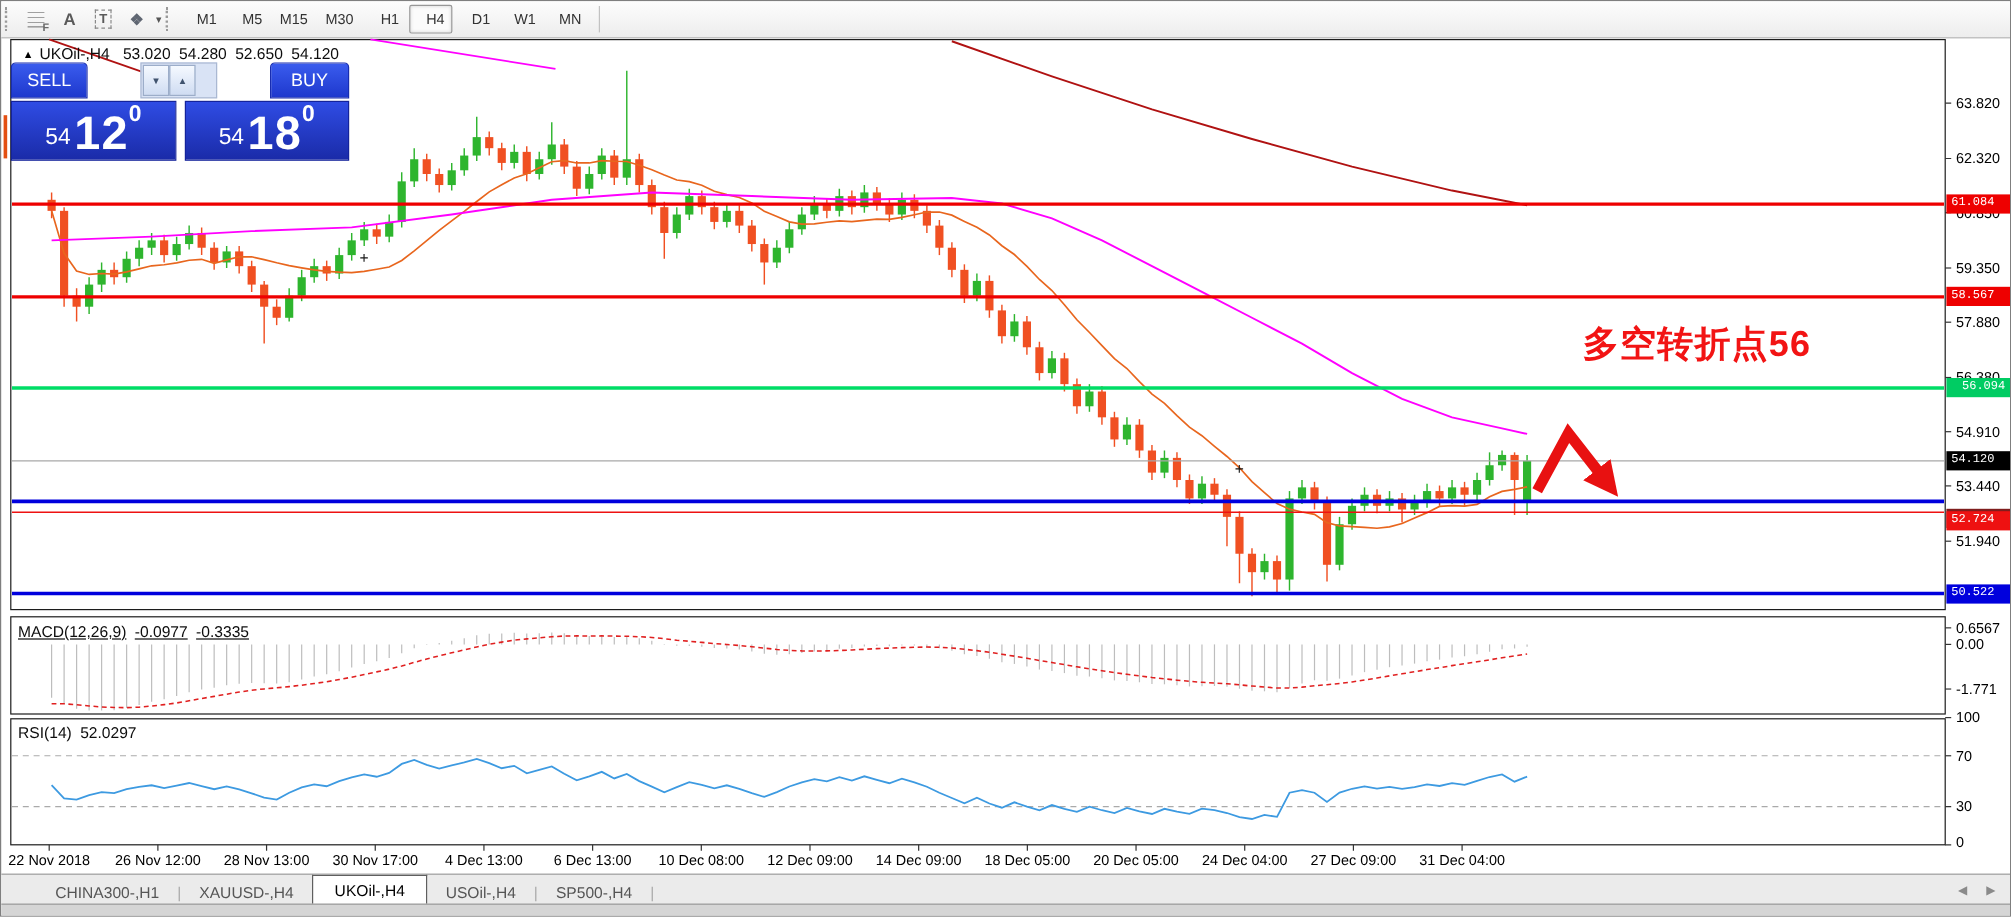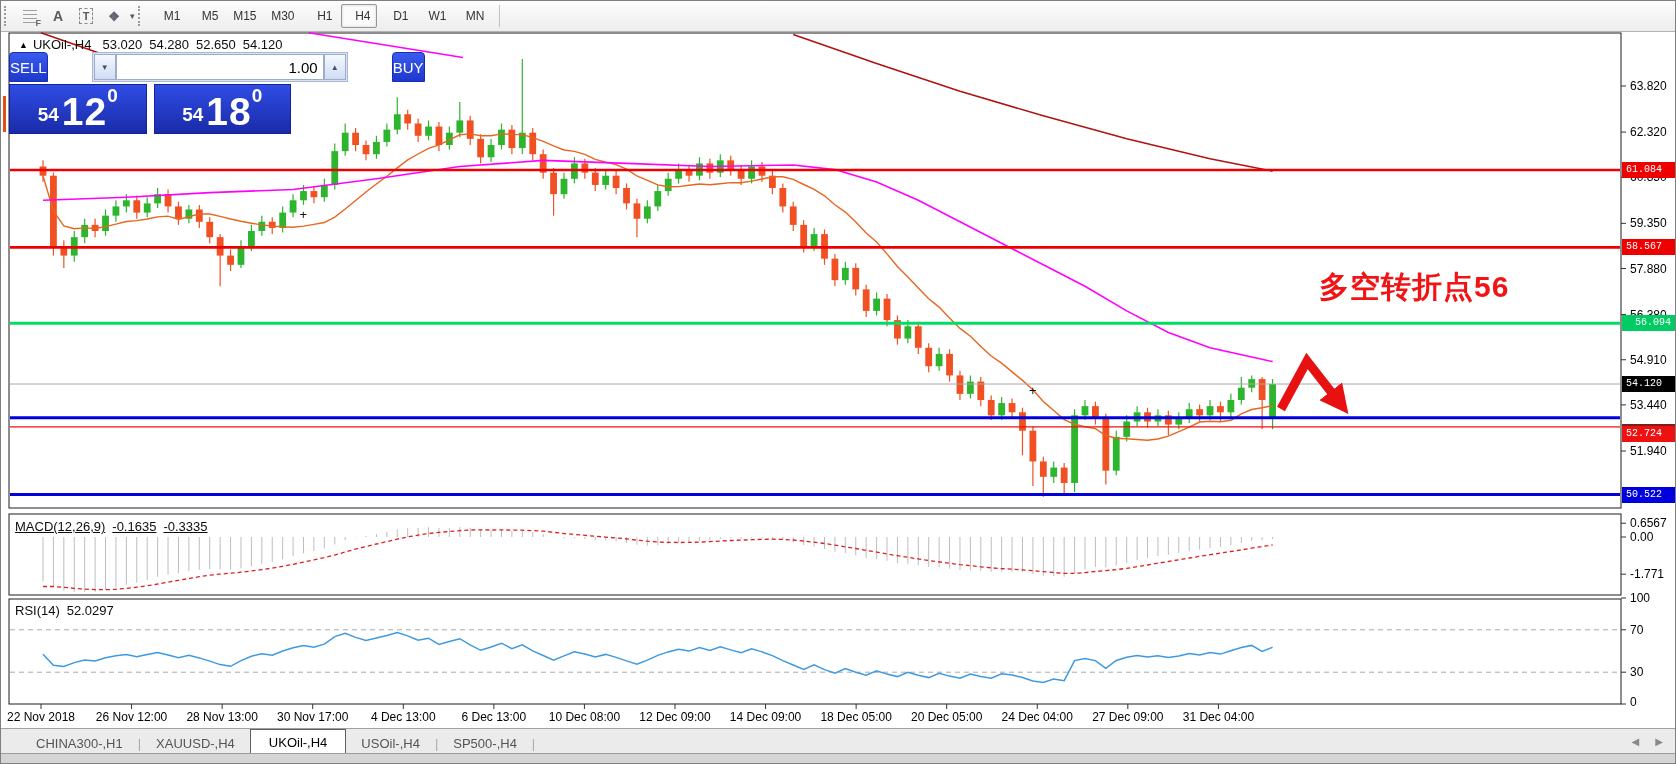--- a/index.html
+++ b/index.html
@@ -33,33 +33,33 @@
         display:flex;align-items:center;justify-content:center;border-radius:4px 4px 0 0;border:1px solid #182db0;box-sizing:border-box;}
   .buy-tab{width:66px;}
   .spin{flex:1;background:#d9e3f5;border:1px solid #aab8d2;box-sizing:border-box;display:flex;align-items:center;padding:1px;}
   .spin-btn{width:20px;height:24px;background:linear-gradient(#f5f9ff,#cfdcf2);border:1px solid #9cadc9;
         color:#40536e;font-size:8px;display:flex;align-items:center;justify-content:center;}
   .vol-input{flex:1;height:22px;border:1px solid #9cadc9;text-align:right;font-size:15px;padding-right:5px;
         font-family:"Liberation Sans",sans-serif;min-width:30px;}
   .tp-row2{display:flex;gap:7px;height:50px;margin-top:2px;}
   .big-box{flex:1;background:linear-gradient(#2f4ce4,#1a2ba8);border:1px solid #14239b;color:#fff;
         display:flex;align-items:flex-end;justify-content:center;}
-  .bp-small{font-size:19px;font-weight:bold;margin:0 3px 7px 0;}
+  .bp-small{font-size:19px;font-weight:normal;margin:0 3px 7px 0;}
   .bp-big{font-size:39px;font-weight:bold;line-height:42px;letter-spacing:1px;margin-top:16px;}
   .bp-sup{font-size:19px;font-weight:bold;margin-bottom:26px;}
   .left-accent{position:absolute;left:2px;top:95px;width:3px;height:36px;background:#e34f12;z-index:5;}
   
   .annotation{position:absolute;left:1318px;top:266px;font-size:30px;font-weight:bold;z-index:3;
               letter-spacing:1px;white-space:nowrap;}
   .chip{position:absolute;left:1621px;width:58px;height:16px;color:#fff;font-size:10px;line-height:16px;
         padding-left:4px;box-sizing:border-box;z-index:3;font-family:Liberation Mono, monospace;}
   .ind-label{position:absolute;font-size:13px;color:#0d0d0d;z-index:2;display:flex;gap:7px;white-space:nowrap;}
   
   .tabs{position:absolute;left:0;right:0;top:727px;height:29px;background:#ebebeb;border-top:1px solid #a0a0a0;
-        display:flex;align-items:center;padding-left:20px;box-sizing:border-box;z-index:6;font-size:13px;color:#555;}
+        display:flex;align-items:center;padding-left:30px;box-sizing:border-box;z-index:6;font-size:13px;color:#555;}
   .tab{padding:5px 15px;}
   .tab.active{background:#fff;border:1px solid #5f5f5f;border-bottom:1px solid #fff;color:#000;
         padding:5px 18px;margin-top:-2px;}
   .tab-sep{color:#aaa;}
   .tab-arrows{position:absolute;right:12px;top:735px;z-index:7;color:#8a8a8a;font-size:10px;display:flex;gap:16px;}
   .statusbar{position:absolute;left:0;right:0;bottom:0;height:9px;background:#d5d5d5;border-top:1px solid #9c9c9c;z-index:6;}
   svg{position:absolute;left:0;top:0;z-index:1;}
 </style>
 </head>
 <body>
@@ -564,21 +564,20 @@
       <span>54.120</span>
     </span>
   </div>
 
   <div class="left-accent"></div>
   <div class="trade-panel">
     <div class="tp-row1">
       <div class="sell-tab">SELL</div>
       <div class="spin">
         <span class="spin-btn">▼</span>
-        <input class="vol-input" value="1.00" style="">
         <span class="spin-btn">▲</span>
       </div>
       <div class="buy-tab">BUY</div>
     </div>
     <div class="tp-row2">
       <div class="big-box">
         <span class="bp-small">54</span>
         <span class="bp-big">12</span>
         <span class="bp-sup">0</span>
       </div>
@@ -597,21 +596,21 @@
       <div class="chip" style="top: 238px; background: rgb(238, 0, 0);">58.567</div>
       <div class="chip" style="top: 314px; background: rgb(0, 204, 99); text-align: center;">56.094</div>
       <div class="chip" style="top: 375px; background: rgb(0, 0, 0);">54.120</div>
       <div class="chip" style="top: 423px; background: #7f1d1d;">53.021</div>
       <div class="chip" style="top: 425px; background: rgb(238, 17, 17);">52.724</div>
       <div class="chip" style="top: 486px; background: rgb(0, 0, 221);">50.522</div>
     </div>
 
   <div class="ind-label" style="left:14px;top:518px;text-decoration:underline;">
     <span>MACD(12,26,9)</span>
-    <span>-0.1635</span>
+    <span>-0.0977</span>
     <span>-0.3335</span>
   </div>
   <div class="ind-label" style="left:14px;top:602px;justify-content:space-between;">
     <span>RSI(14)</span>
     <span>52.0297</span>
   </div>
 
   <div class="tabs" id="tab-bar">
       <span class="tab">CHINA300-,H1</span>
       <span class="tab-sep">|</span>

